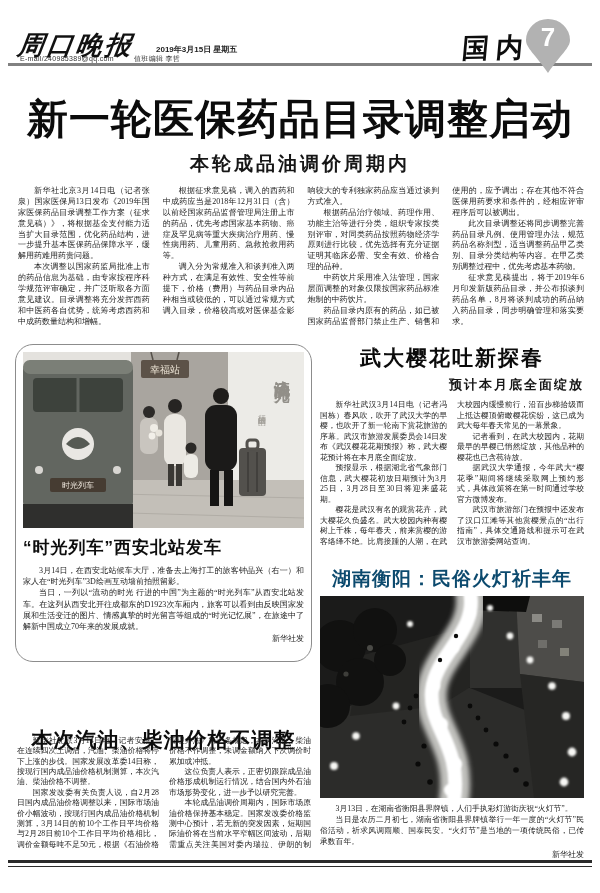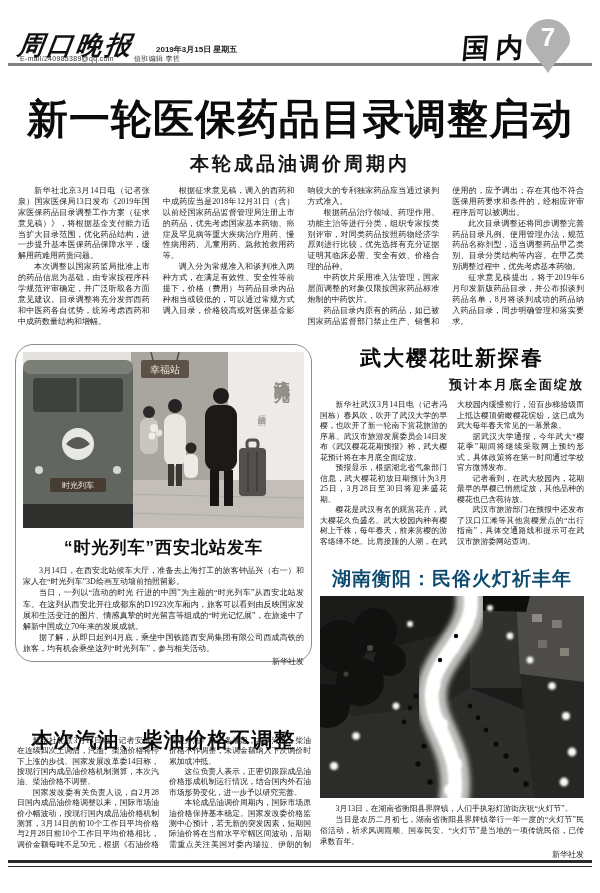--- a/index.html
+++ b/index.html
@@ -51,21 +51,21 @@
   .train-photo{height:176px;}
   .wallart{
     position:absolute;right:12px;top:14px;writing-mode:vertical-rl;
     font-size:16px;color:#928f89;font-weight:700;letter-spacing:2px;
   }
   .wallart2{
     position:absolute;right:38px;top:56px;writing-mode:vertical-rl;
     font-size:8px;color:#a19e98;letter-spacing:1px;
   }
   .train-headline{
-    margin:8px 0 6px 0;text-align:center;font-size:17px;font-weight:900;
+    margin:8px 0 6px 0;text-align:left;font-size:17px;font-weight:900;
     font-family:"Liberation Sans","DejaVu Sans",sans-serif;color:#0d0d0d;letter-spacing:1px;
   }
   .train-caption{font-size:8px;line-height:1.4;text-align:justify;color:#1c1c1c;}
   .credit-line{text-align:right;font-size:8px;margin-top:1px;color:#1c1c1c;}
   
   .oil-headline{
     left:15px;top:726px;width:297px;text-align:center;font-size:21px;font-weight:900;
     letter-spacing:1px;color:#0b0b0b;
   }
   .oil-body{
@@ -190,41 +190,40 @@
           <line x1="234" y1="100" x2="234" y2="140" stroke="#3d3b38" stroke-width="1.5"></line>
         </g>
       </svg>
       <div class="wallart">流动的时光</div>
       <div class="wallart2">行进的中国</div>
     </div>
     <div class="train-headline">“时光列车”西安北站发车</div>
     <div class="train-caption bodytext">
         <p>3月14日，在西安北站候车大厅，准备去上海打工的旅客钟晶兴（右一）和家人在“时光列车”3D绘画互动墙前拍照留影。</p>
         <p>当日，一列以“流动的时光 行进的中国”为主题的“时光列车”从西安北站发车。在这列从西安北开往成都东的D1923次车厢内，旅客可以看到由反映国家发展和生活变迁的图片、情感真挚的时光留言等组成的“时光记忆展”，在旅途中了解新中国成立70年来的发展成就。</p>
-        <p>据了解，从即日起到4月底，乘坐中国铁路西安局集团有限公司西成高铁的旅客，均有机会乘坐这列“时光列车”，参与相关活动。</p>
       </div>
     <div class="credit-line">新华社发</div>
   </div>
 
   <div class="abs oil-headline">本次汽油、柴油价格不调整</div>
   <div class="abs oil-body bodytext">
       <p>新华社北京3月14日电（记者安蓓）在连续四次上调后，汽油、柴油价格将停下上涨的步伐。国家发展改革委14日称，按现行国内成品油价格机制测算，本次汽油、柴油价格不调整。</p>
       <p>国家发改委有关负责人说，自2月28日国内成品油价格调整以来，国际市场油价小幅波动，按现行国内成品油价格机制测算，3月14日的前10个工作日平均价格与2月28日前10个工作日平均价格相比，调价金额每吨不足50元，根据《石油价格管理办法》第七条规定，本次汽油、柴油价格不作调整，未调金额纳入下次调价时累加或冲抵。</p>
       <p>这位负责人表示，正密切跟踪成品油价格形成机制运行情况，结合国内外石油市场形势变化，进一步予以研究完善。</p>
       <p>本轮成品油调价周期内，国际市场原油价格保持基本稳定。国家发改委价格监测中心预计，若无新的突发因素，短期国际油价将在当前水平窄幅区间波动，后期需重点关注美国对委内瑞拉、伊朗的制裁，以及石油输出国组织减产执行情况等。</p>
     </div>
 
   <div class="abs sakura-headline">武大樱花吐新探春</div>
   <div class="abs sakura-subhead">预计本月底全面绽放</div>
   <div class="abs sakura-body bodytext">
       <p>新华社武汉3月14日电（记者冯国栋）春风吹，吹开了武汉大学的早樱，也吹开了新一轮南下赏花旅游的序幕。武汉市旅游发展委员会14日发布《武汉樱花花期预报》称，武大樱花预计将在本月底全面绽放。</p>
       <p>预报显示，根据湖北省气象部门信息，武大樱花初放日期预计为3月25日，3月28日至30日将迎来盛花期。</p>
       <p>樱花是武汉有名的观赏花卉，武大樱花久负盛名。武大校园内种有樱树上千株，每年春天，前来赏樱的游客络绎不绝。比肩接踵的人潮，在武大校园内缓慢前行，沿百步梯拾级而上抵达樱顶俯瞰樱花缤纷，这已成为武大每年春天常见的一幕景象。</p>
+      <p>记者看到，在武大校园内，花期最早的早樱已悄然绽放，其他品种的樱花也已含苞待放。</p>
       <p>据武汉大学通报，今年武大“樱花季”期间将继续采取网上预约形式，具体政策将在第一时间通过学校官方微博发布。</p>
-      <p>记者看到，在武大校园内，花期最早的早樱已悄然绽放，其他品种的樱花也已含苞待放。</p>
       <p>武汉市旅游部门在预报中还发布了汉口江滩等其他赏樱景点的“出行指南”，具体交通路线和提示可在武汉市旅游委网站查询。</p>
     </div>
 
   <div class="abs lantern-headline">湖南衡阳：民俗火灯祈丰年</div>
   <div class="abs lantern-photo photo-frame">
     <svg width="264" height="202" viewBox="0 0 264 202">
       <defs>
         <filter id="blurA" x="-30%" y="-30%" width="160%" height="160%">
             <feGaussianBlur stdDeviation="2.4"></feGaussianBlur>
           </filter>

